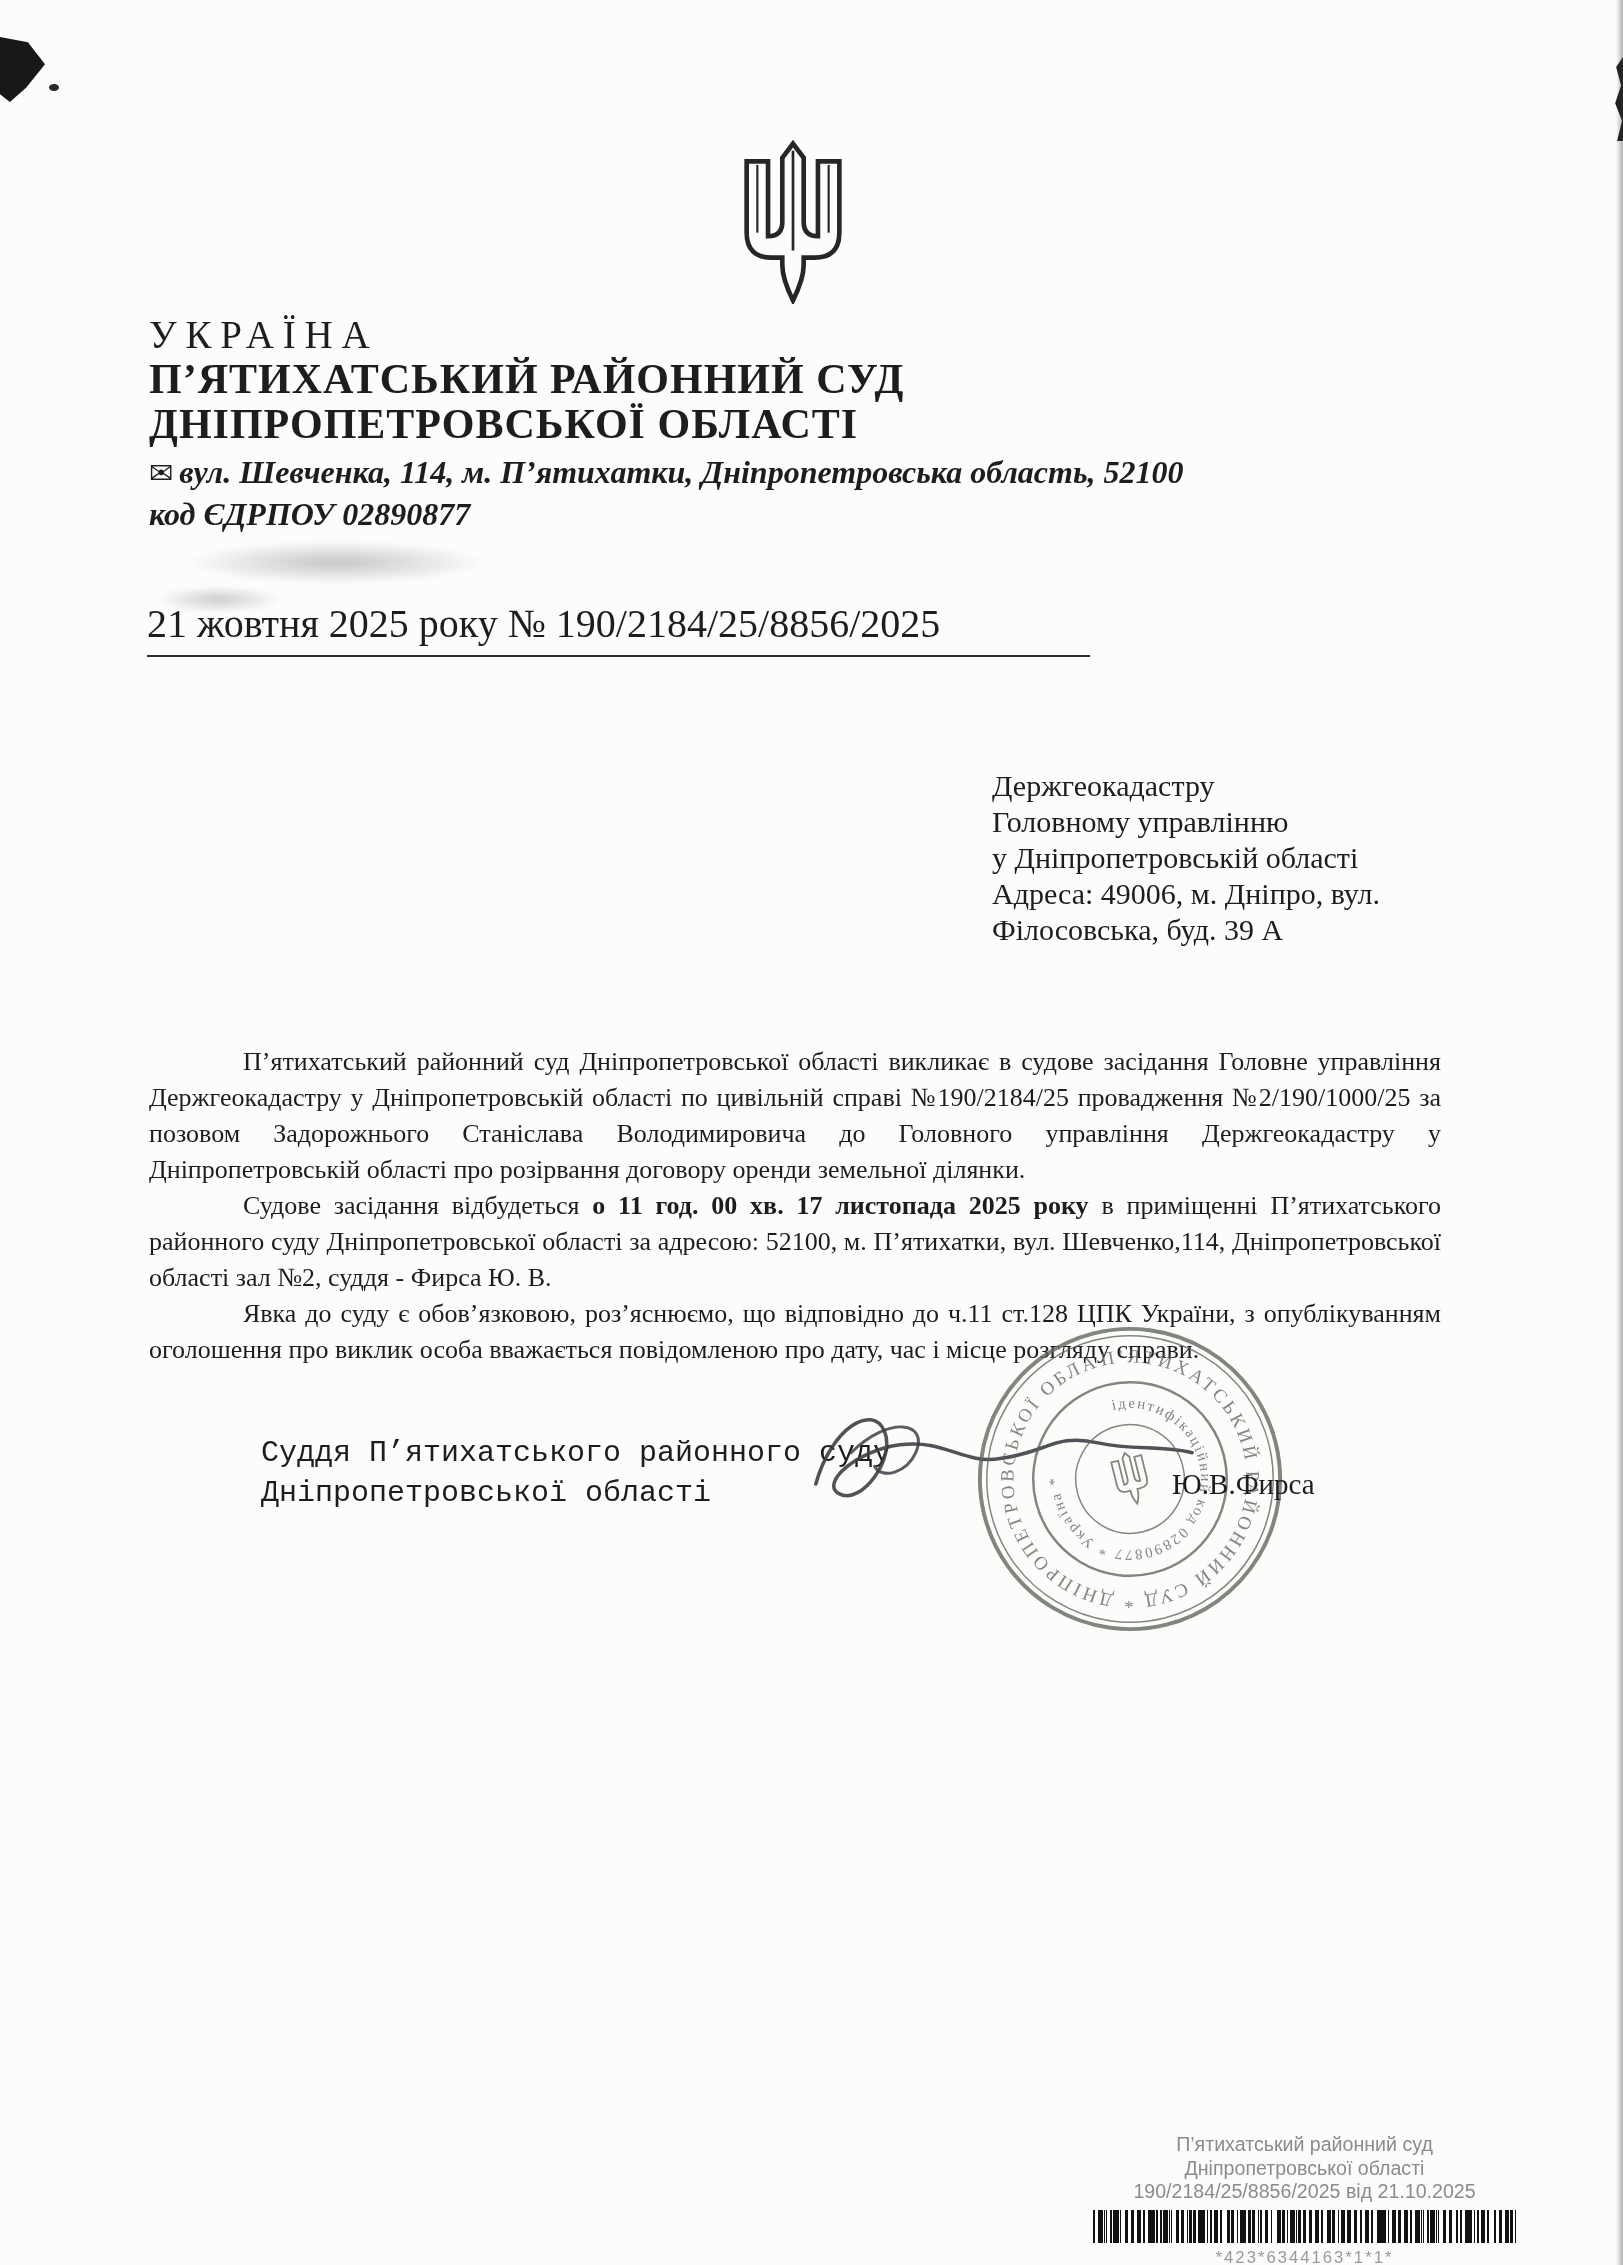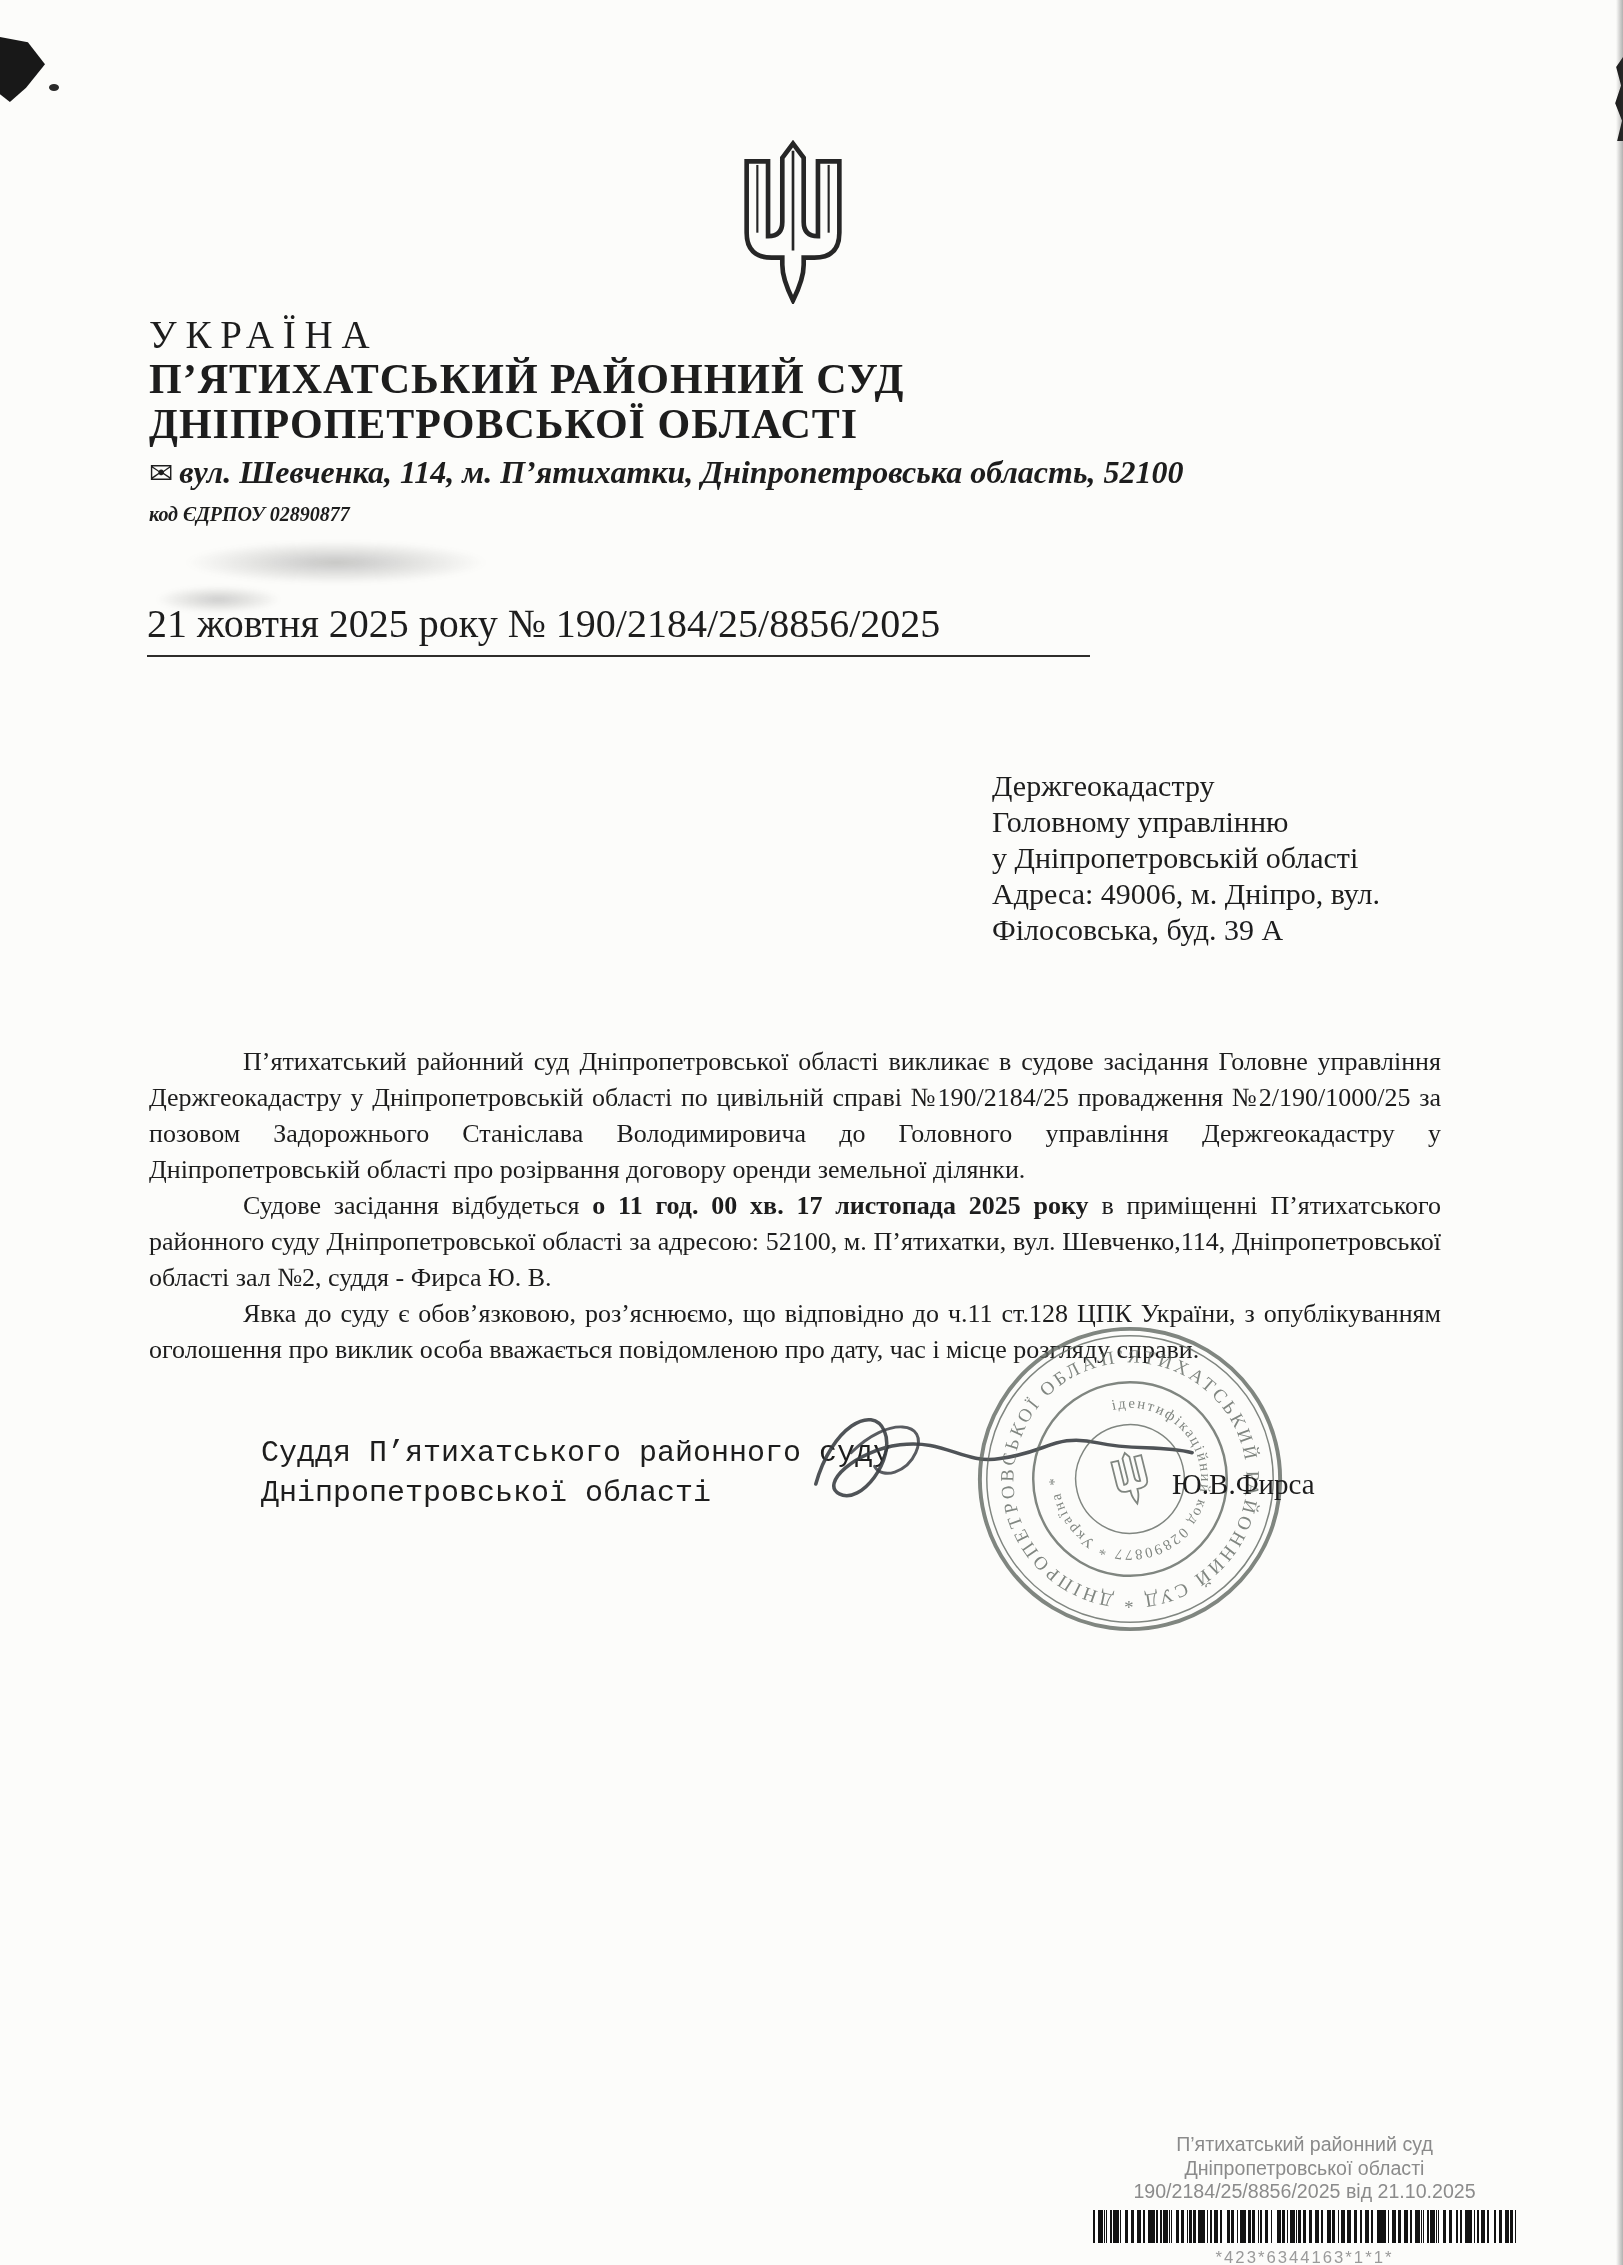--- a/index.html
+++ b/index.html
@@ -12,21 +12,21 @@
     font-family:"Liberation Serif",serif;
     color:#1d1d1d;
   }
   
   .header{position:absolute;left:149px;top:140px;width:1288px;text-align:left;}
   .emblem{display:block;margin:0 auto;}
   .country{margin-top:7.8px;font-size:39px;line-height:45px;letter-spacing:8.8px;font-weight:400;}
   .court-name{font-size:42px;line-height:45px;font-weight:bold;letter-spacing:1px;}
   .addr-line{margin-top:5px;font-size:32px;line-height:41px;font-weight:bold;font-style:italic;}
   .contact-line{font-size:32px;line-height:41px;font-weight:bold;font-style:italic;}
-  .edrpou-line{font-size:20px;line-height:41px;font-weight:bold;font-style:italic;}
+  .edrpou-line{font-size:32px;line-height:41px;font-weight:bold;font-style:italic;}
   .link-text{text-decoration:underline;}
   .hdr-icon{font-style:normal;font-weight:normal;font-size:29px;margin-right:5.9px;}
   
   .date-row{
     position:absolute;left:147px;top:600px;width:943px;
     font-size:40px;padding-bottom:7.8px;
     border-bottom:2.9px solid #2e2d2b;
   }
   
   .recipient{position:absolute;left:992px;top:768px;width:451px;font-size:30px;line-height:36px;}

